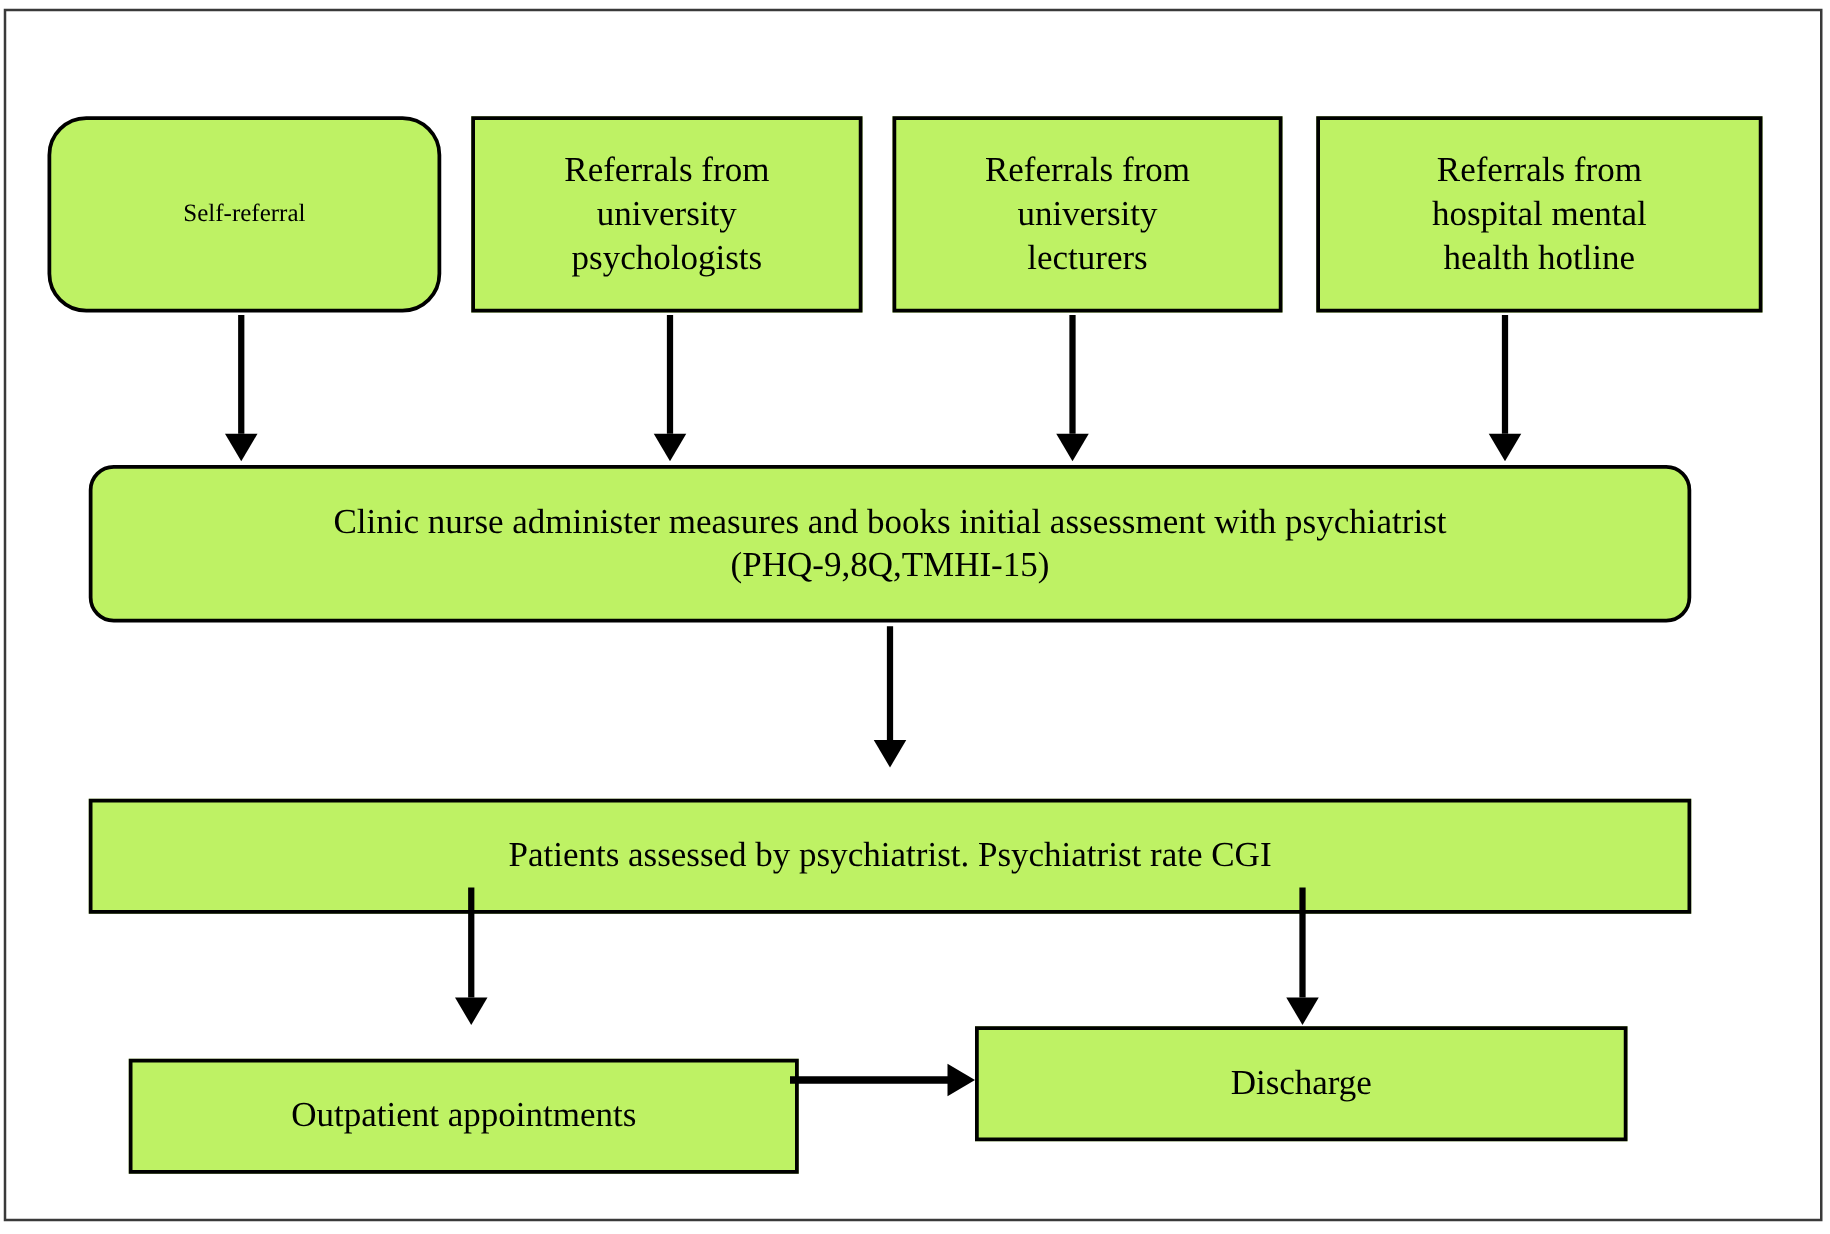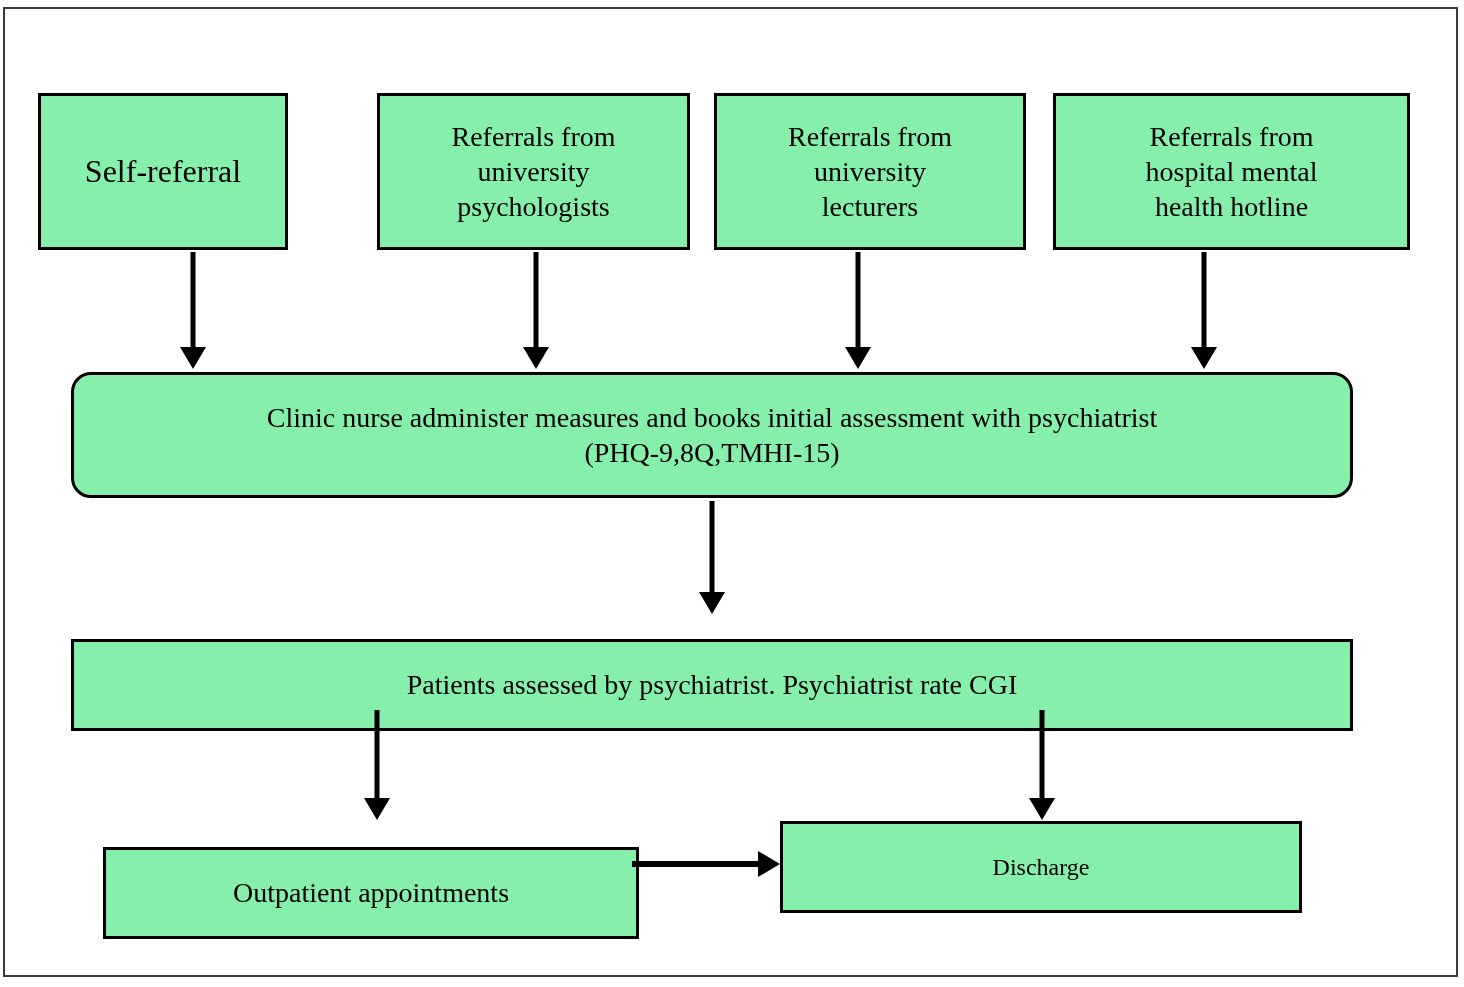--- a/index.html
+++ b/index.html
@@ -24,47 +24,47 @@
     width: 1455px;
     height: 970px;
     border: 2px solid #3a3a3a;
     box-sizing: border-box;
     background: #ffffff;
   }
   .node {
     position: absolute;
     box-sizing: border-box;
     border: 3px solid #000000;
-    background: #86efac;
+    background: #bef264;
     display: flex;
     align-items: center;
     justify-content: center;
     text-align: center;
     color: #000000;
     line-height: 1.26;
     padding: 2px 6px;
   }
   .node .label {
     display: block;
     white-space: pre-line;
   }
 
   
-  #node-self-referral { left: 33px;   top: 84px; width: 250px; height: 157px; font-size: 32px; }
+  #node-self-referral { left: 33px;   top: 84px; width: 315px; height: 157px; font-size: 20px; border-radius: 31px; }
   #node-univ-psych    { left: 372px;  top: 84px; width: 313px; height: 157px; font-size: 28px; }
   #node-univ-lect     { left: 709px;  top: 84px; width: 312px; height: 157px; font-size: 28px; }
   #node-hotline       { left: 1048px; top: 84px; width: 357px; height: 157px; font-size: 28px; }
 
   
   #node-nurse       { left: 66px; top: 363px; width: 1282px; height: 126px; font-size: 28px; border-radius: 20px; }
   #node-psychiatrist{ left: 66px; top: 630px; width: 1282px; height: 92px;  font-size: 28px; }
 
   
   #node-outpatient { left: 98px;  top: 812px; width: 536px; height: 92px; font-size: 28px; margin-top: 26px; }
-  #node-discharge  { left: 775px; top: 812px; width: 522px; height: 92px; font-size: 24px; }
+  #node-discharge  { left: 775px; top: 812px; width: 522px; height: 92px; font-size: 28px; }
 
   
   .arrow-v {
     position: absolute;
     width: 0;
   }
   .arrow-v .shaft {
     position: absolute;
     left: 50%;
     top: 0;

